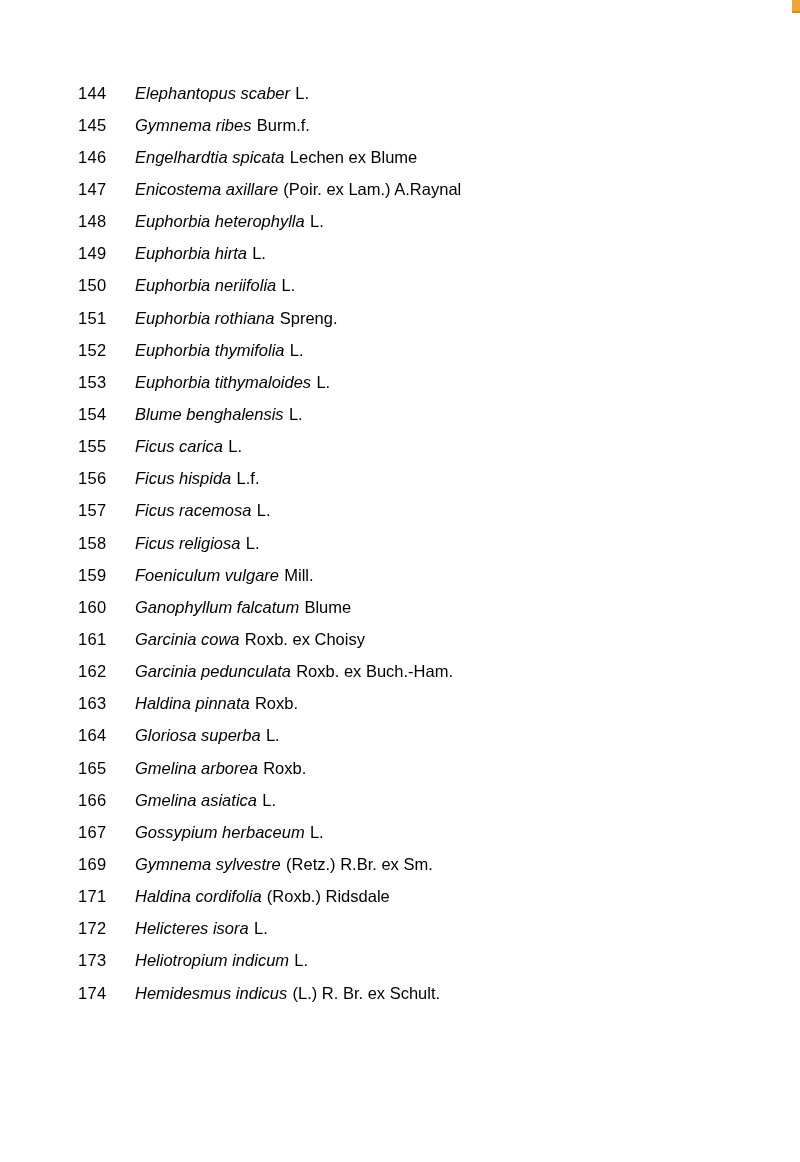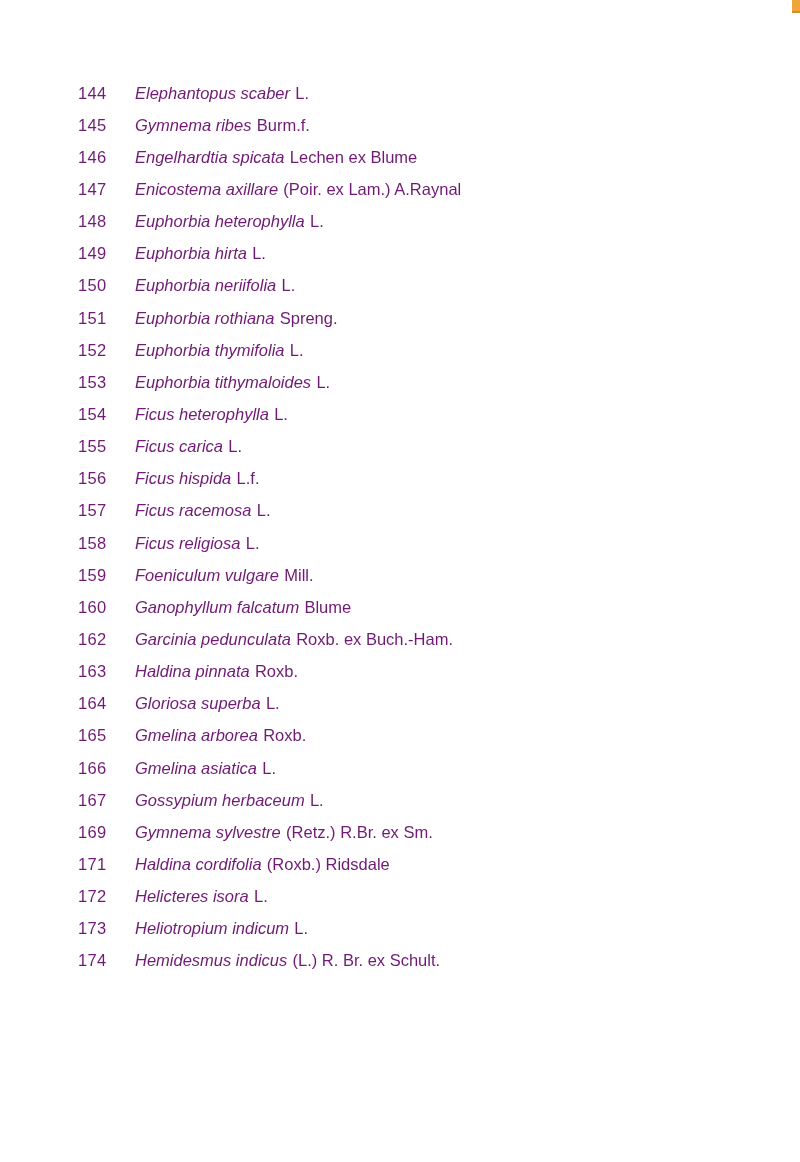--- a/index.html
+++ b/index.html
@@ -32,21 +32,21 @@
     right: 20px;
     margin: 0;
     padding: 0;
     list-style: none;
   }
   .row {
     height: 32.15px;
     display: flex;
     align-items: center;
     font-size: 16.5px;
-    color: #701a75;
+    color: #000000;
     white-space: nowrap;
   }
   .num {
     display: inline-block;
     width: 57px;
     flex: 0 0 57px;
     letter-spacing: 0.3px;
   }
   .binomial {
     font-style: italic;
@@ -117,21 +117,21 @@
   </li>
 
   <li class="row">
     <span class="num">153</span>
     <span class="binomial">Euphorbia tithymaloides</span>
     <span class="author">L.</span>
   </li>
 
   <li class="row">
     <span class="num">154</span>
-    <span class="binomial">Ficus heterophylla</span>
+    <span class="binomial">Blume benghalensis</span>
     <span class="author">L.</span>
   </li>
 
   <li class="row">
     <span class="num">155</span>
     <span class="binomial">Ficus carica</span>
     <span class="author">L.</span>
   </li>
 
   <li class="row">
@@ -157,20 +157,25 @@
     <span class="binomial">Foeniculum vulgare</span>
     <span class="author">Mill.</span>
   </li>
 
   <li class="row">
     <span class="num">160</span>
     <span class="binomial">Ganophyllum falcatum</span>
     <span class="author">Blume</span>
   </li>
 
+  <li class="row">
+    <span class="num">161</span>
+    <span class="binomial">Garcinia cowa</span>
+    <span class="author">Roxb. ex Choisy</span>
+  </li>
 
   <li class="row">
     <span class="num">162</span>
     <span class="binomial">Garcinia pedunculata</span>
     <span class="author">Roxb. ex Buch.-Ham.</span>
   </li>
 
   <li class="row">
     <span class="num">163</span>
     <span class="binomial">Haldina pinnata</span>

